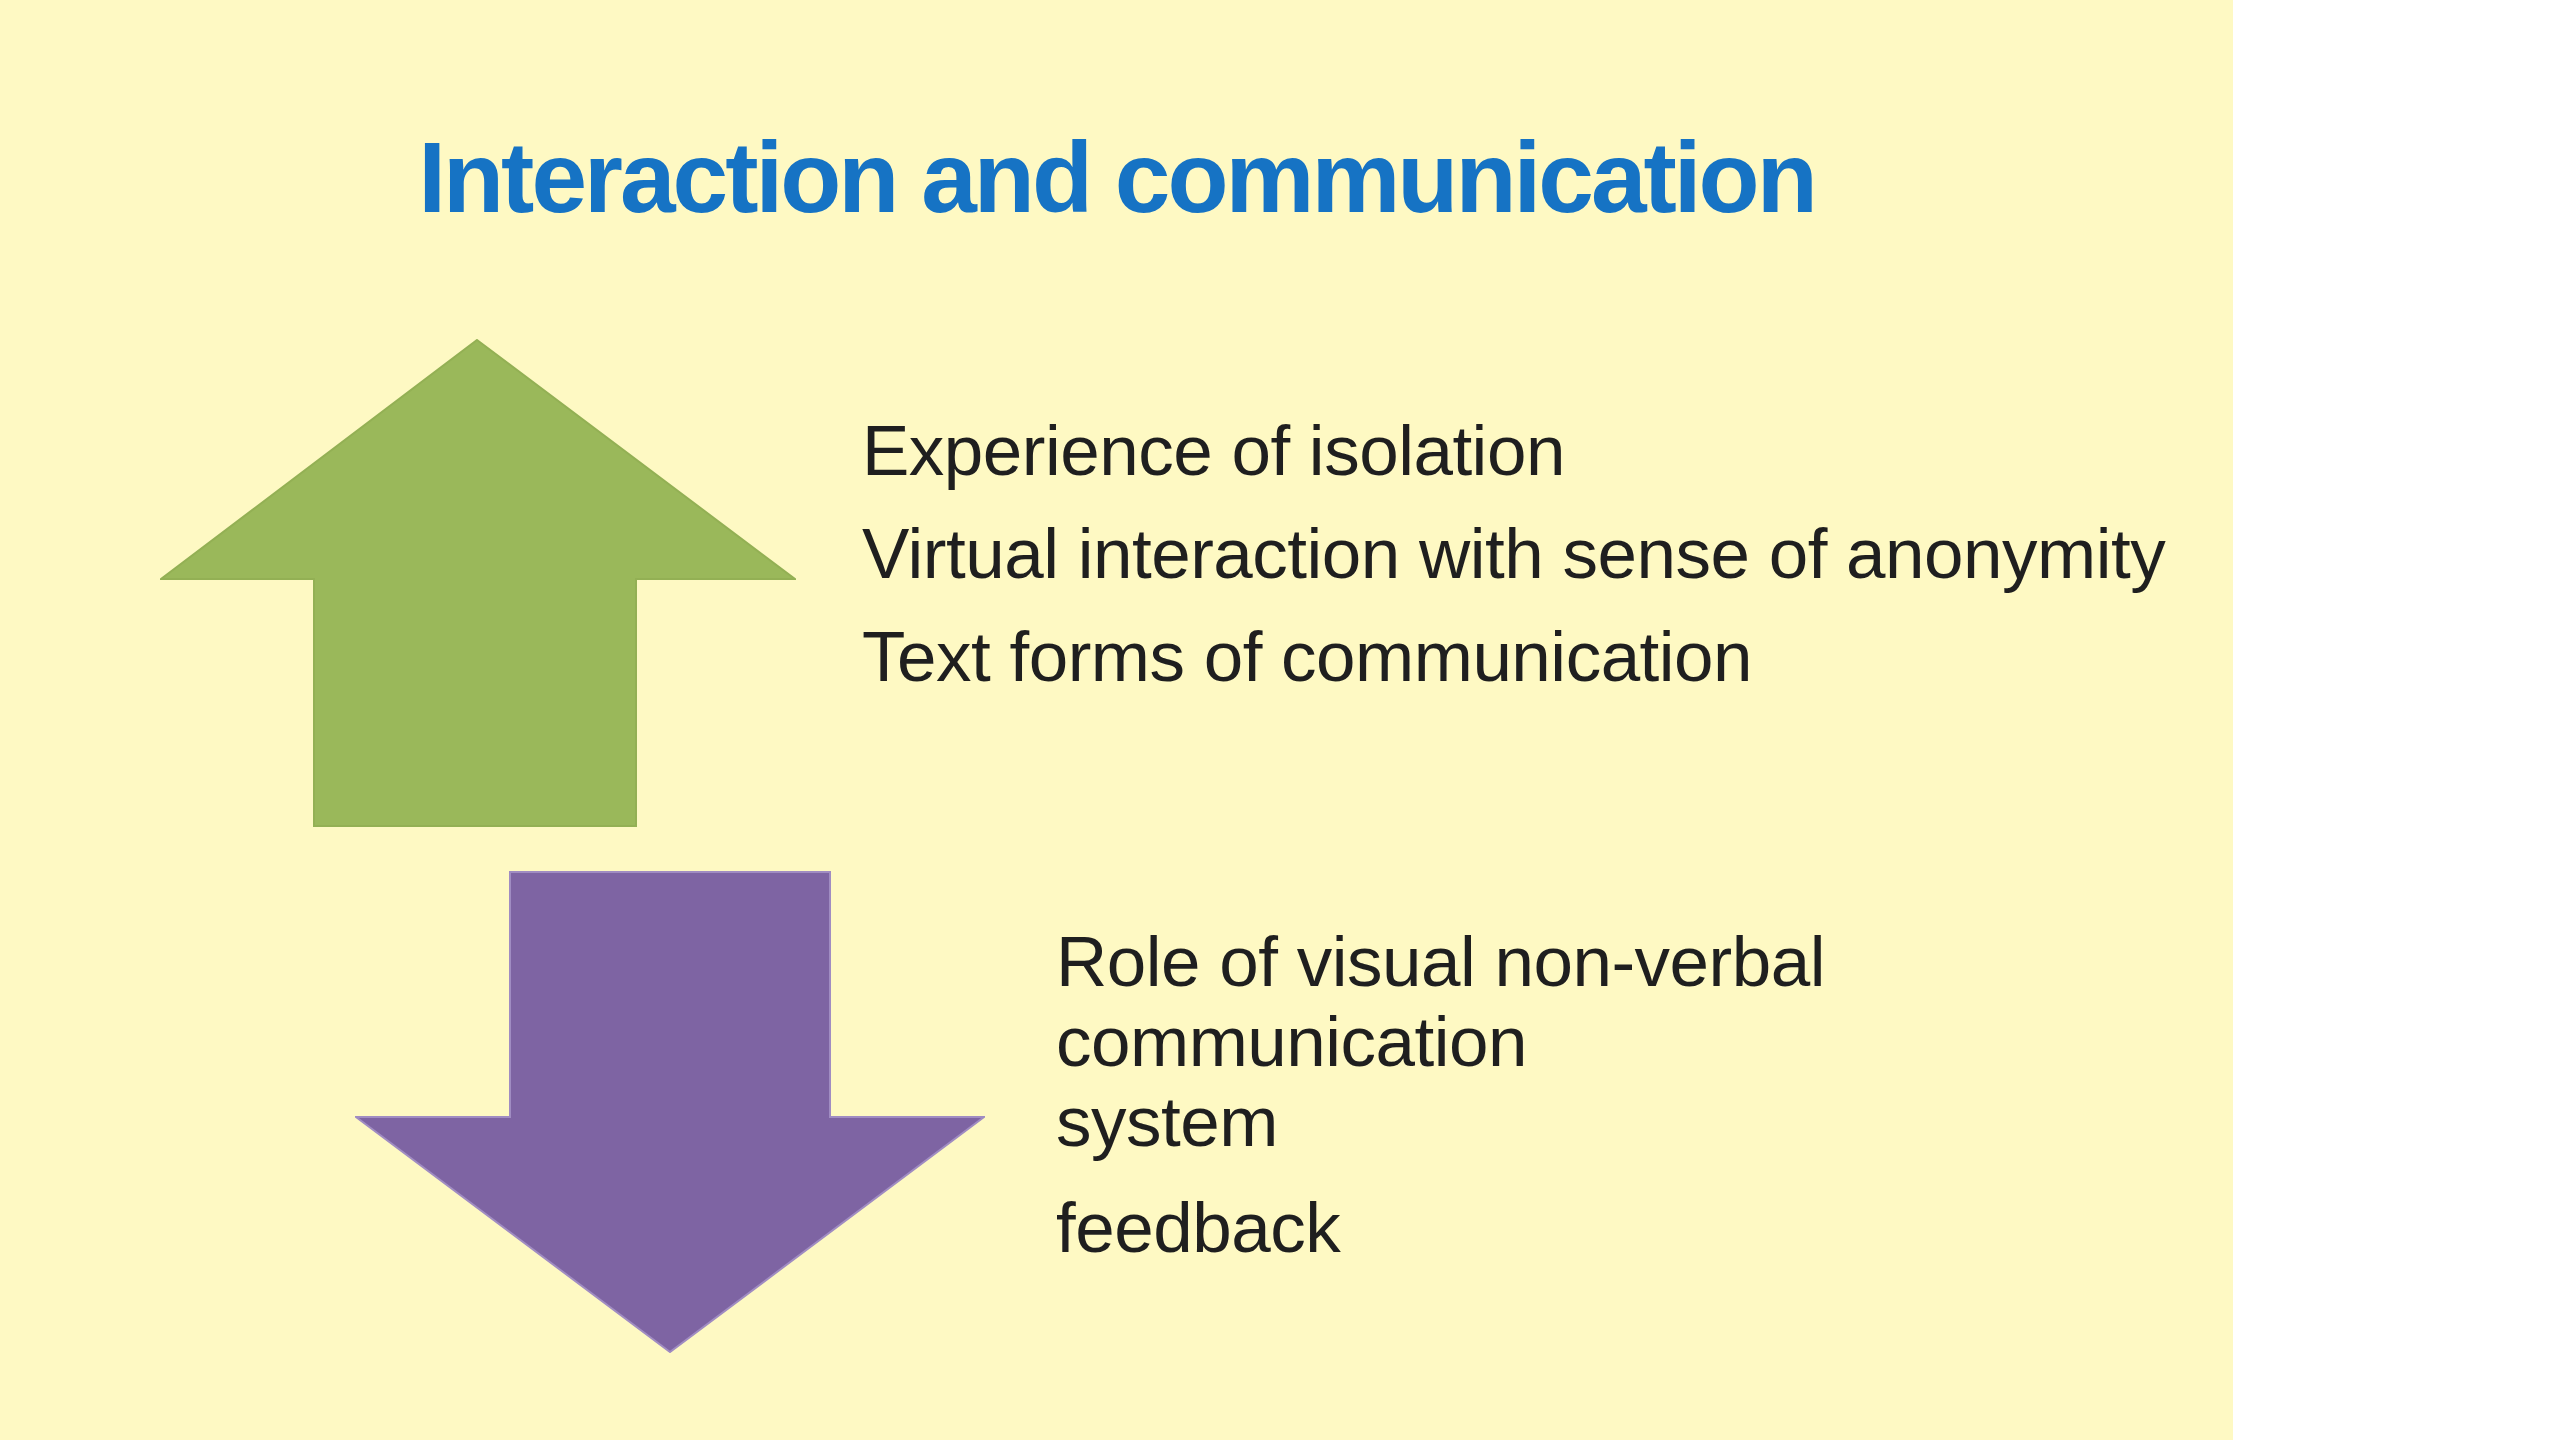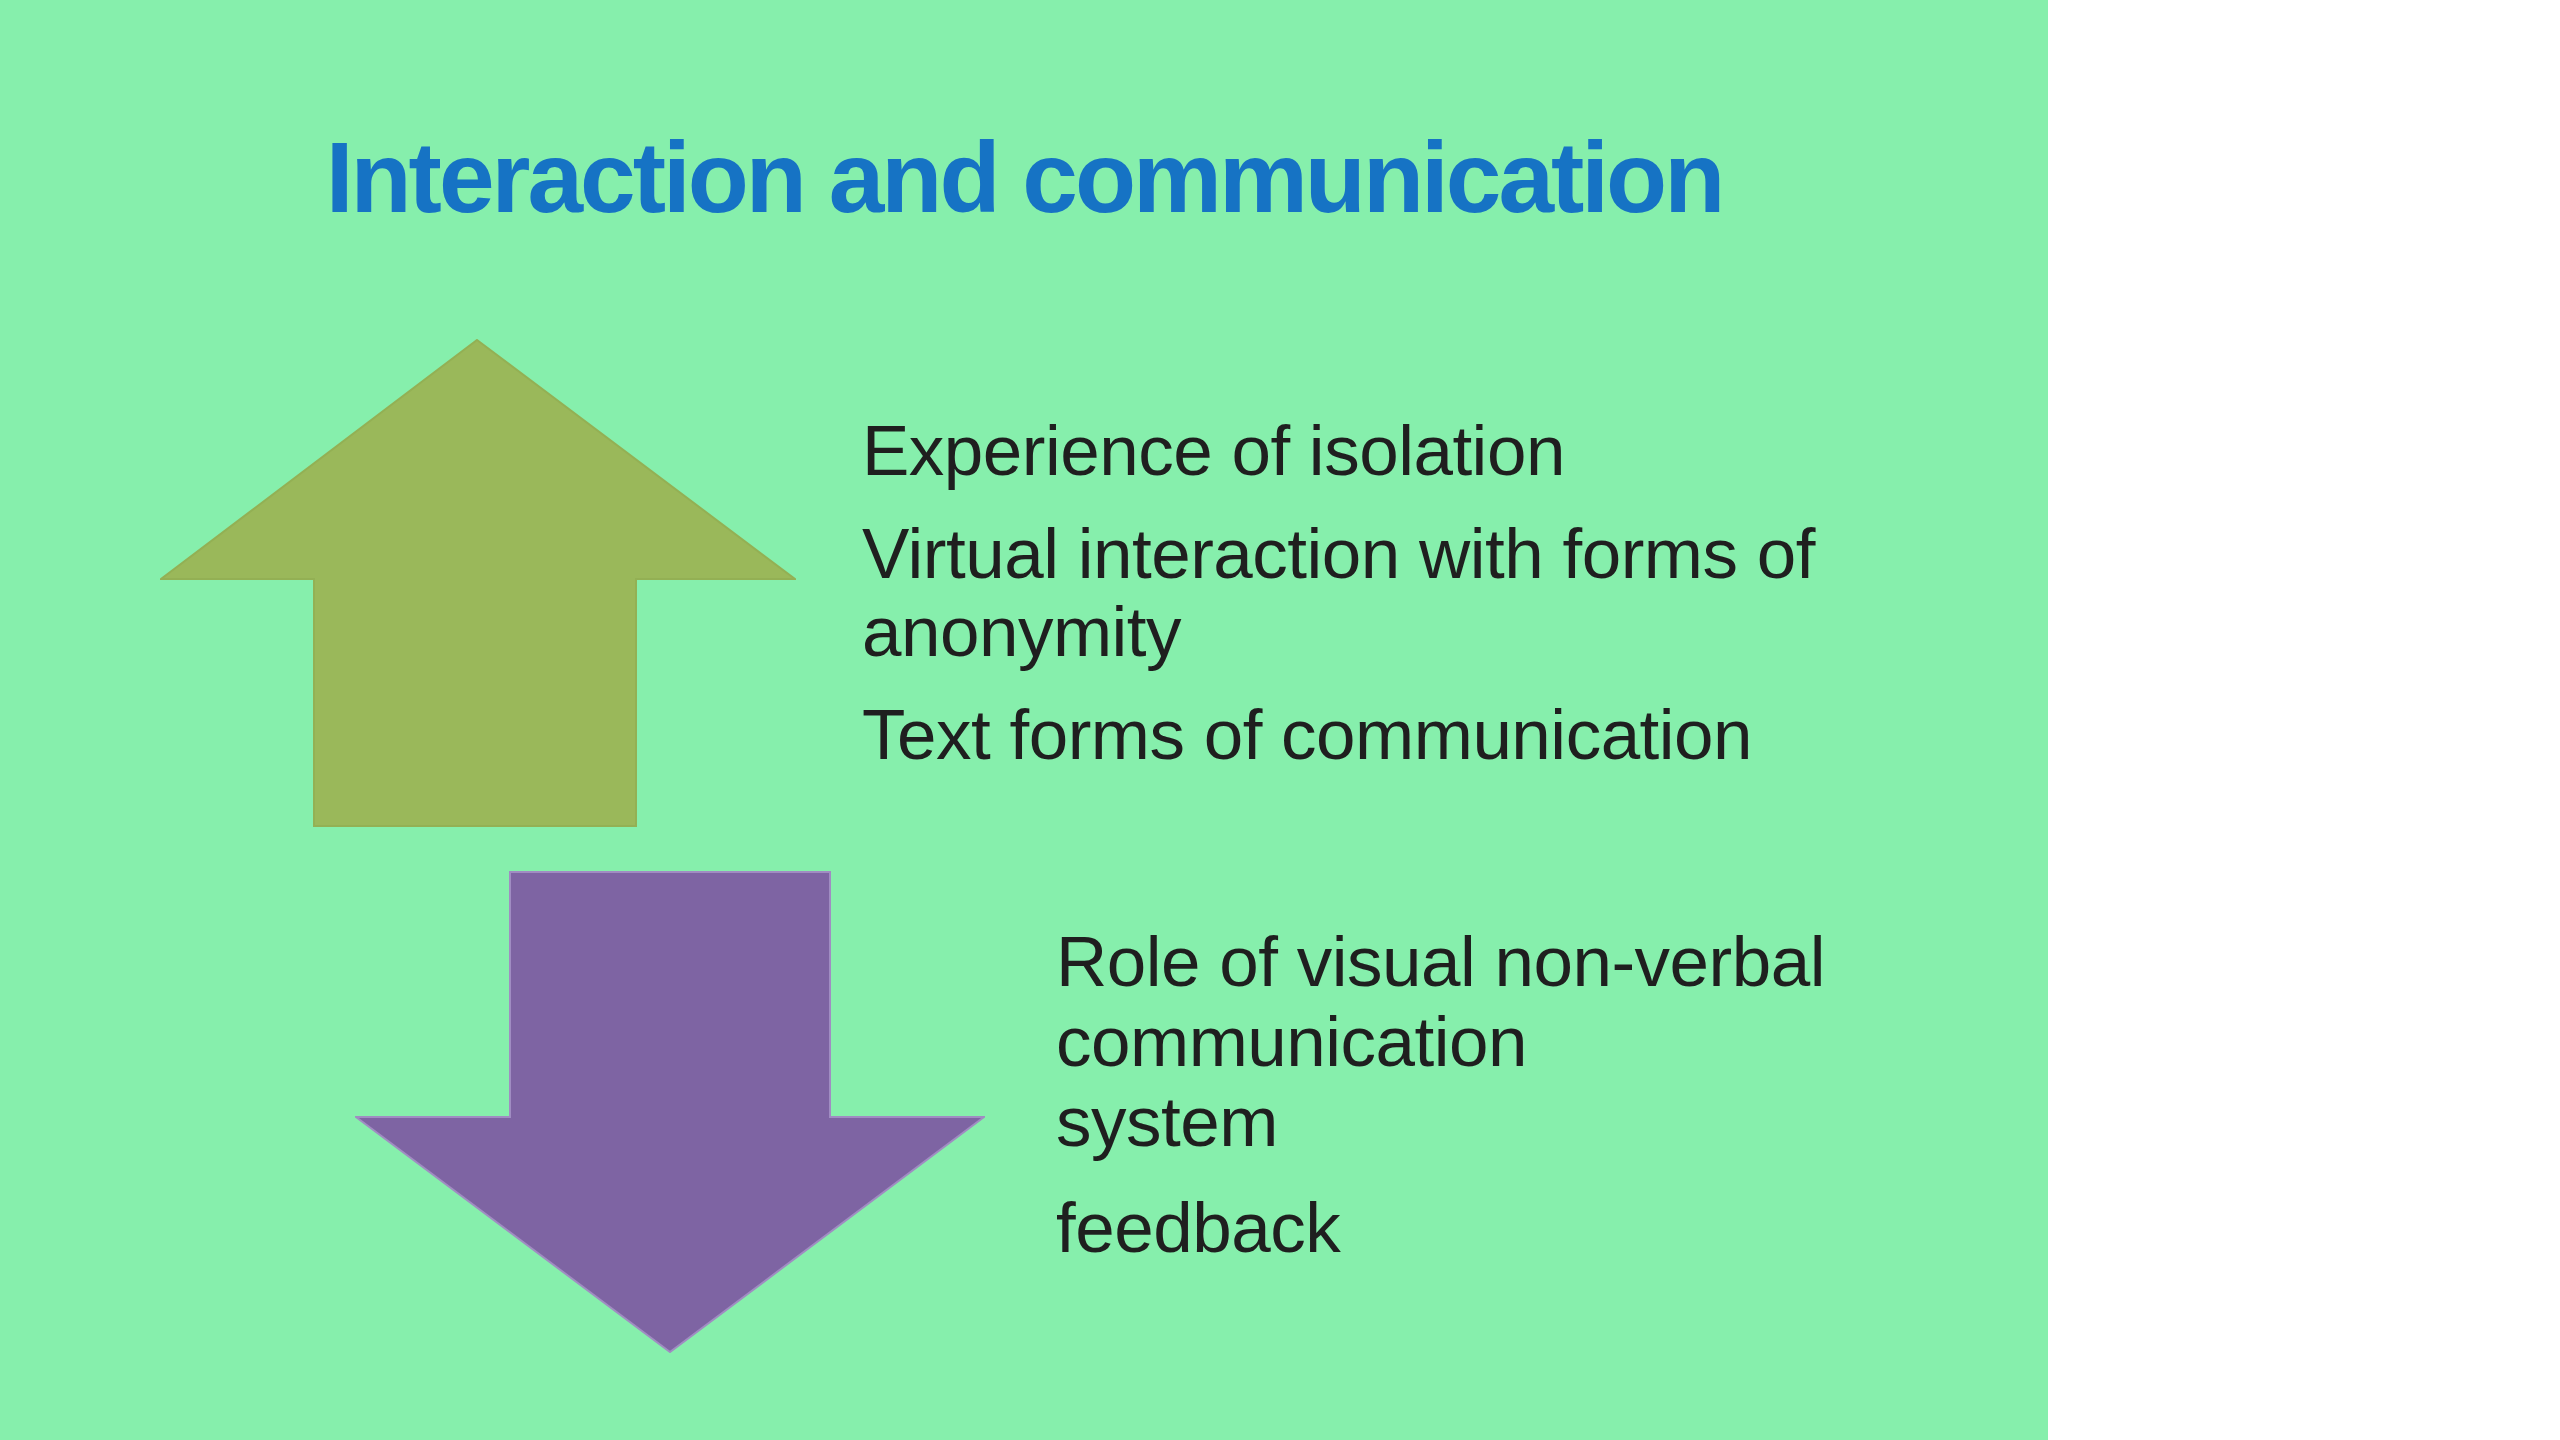--- a/index.html
+++ b/index.html
@@ -2,23 +2,23 @@
 <html style="--title-blue: #1673c4; --arrow-green: #9ab85a; --arrow-green-edge: #93b054; --arrow-purple: #7e64a3; --arrow-purple-edge: #a08cc2; --text-dark: #1f1f1f;"><head>
 <meta charset="utf-8">
 <style>
   html, body {
     margin: 0;
     padding: 0;
     background: #ffffff;
   }
   .slide {
     position: relative;
-    width: 2048px;
+    width: 2233px;
     height: 1440px;
-    background: #86efac;
+    background: #fef9c3;
     overflow: hidden;
     font-family: "Liberation Sans", sans-serif;
   }
   .title {
     position: absolute;
     left: 0;
     top: 127px;
     width: 100%;
     margin: 0;
     text-align: center;
@@ -91,21 +91,21 @@
 <div class="slide">
 
   <h1 class="title">Interaction and communication</h1>
 
   <svg class="arrow arrow-up" viewBox="0 0 636 488" xmlns="http://www.w3.org/2000/svg" aria-hidden="true">
     <polygon points="317,1 635,240 476,240 476,487 154,487 154,240 1,240"></polygon>
   </svg>
 
   <div class="list up-list">
     <p>Experience of isolation</p>
-    <p>Virtual interaction with forms of anonymity</p>
+    <p>Virtual interaction with sense of anonymity</p>
     <p>Text forms of communication</p>
   </div>
 
   <svg class="arrow arrow-down" viewBox="0 0 630 482" xmlns="http://www.w3.org/2000/svg" aria-hidden="true">
     <polygon points="155,1 475,1 475,246 629,246 315,481 1,246 155,246"></polygon>
   </svg>
 
   <div class="list down-list">
     <p>
       <span class="line">Role of visual non-verbal communication</span>

